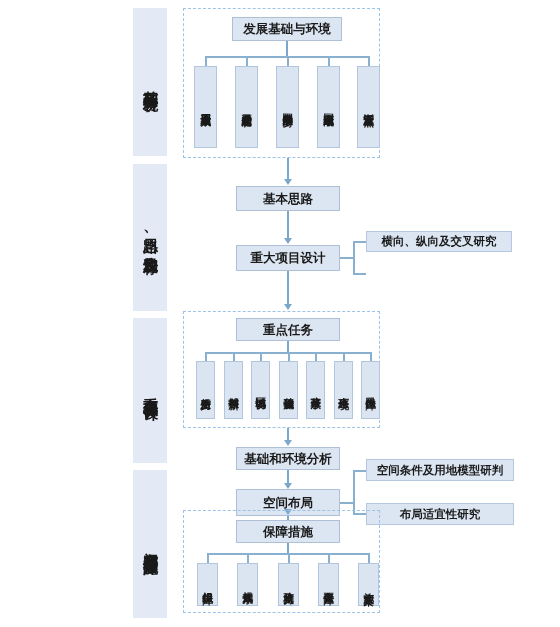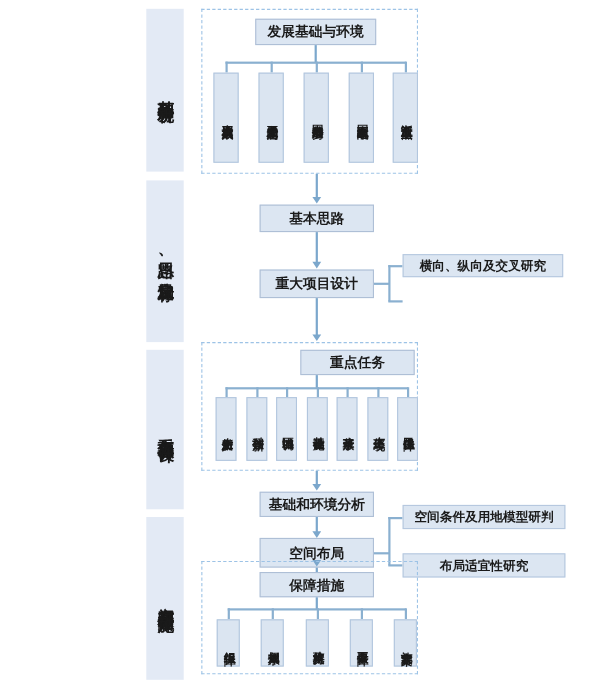--- a/index.html
+++ b/index.html
@@ -161,21 +161,21 @@
 
   <div class="node side" style="left:366px;top:231px;width:146px;height:21px;">
     <span>横向、纵向及交叉研究</span>
   </div>
 
   <div class="ln v thick" style="left:287px;top:271px;width:2px;height:34px;"></div>
   <div class="arrow" style="left:283.5px;top:304px;"></div>
 
   <div class="dashgroup" style="left:183px;top:311px;width:197px;height:117px;"></div>
 
-  <div class="node main" style="left:236px;top:318px;width:104px;height:23px;margin-left:37px;">
+  <div class="node main" style="left:236px;top:318px;width:104px;height:23px;">
     <span>重点任务</span>
   </div>
 
   <div class="ln v thick" style="left:287px;top:341px;width:2px;height:12px;"></div>
   <div class="ln h" style="left:205px;top:352px;width:166px;height:1.5px;"></div>
 
   <div class="ln v" style="left:205px;top:352px;height:9px;"></div>
   <div class="ln v" style="left:233px;top:352px;height:9px;"></div>
   <div class="ln v" style="left:260px;top:352px;height:9px;"></div>
   <div class="ln v" style="left:288px;top:352px;height:9px;"></div>

